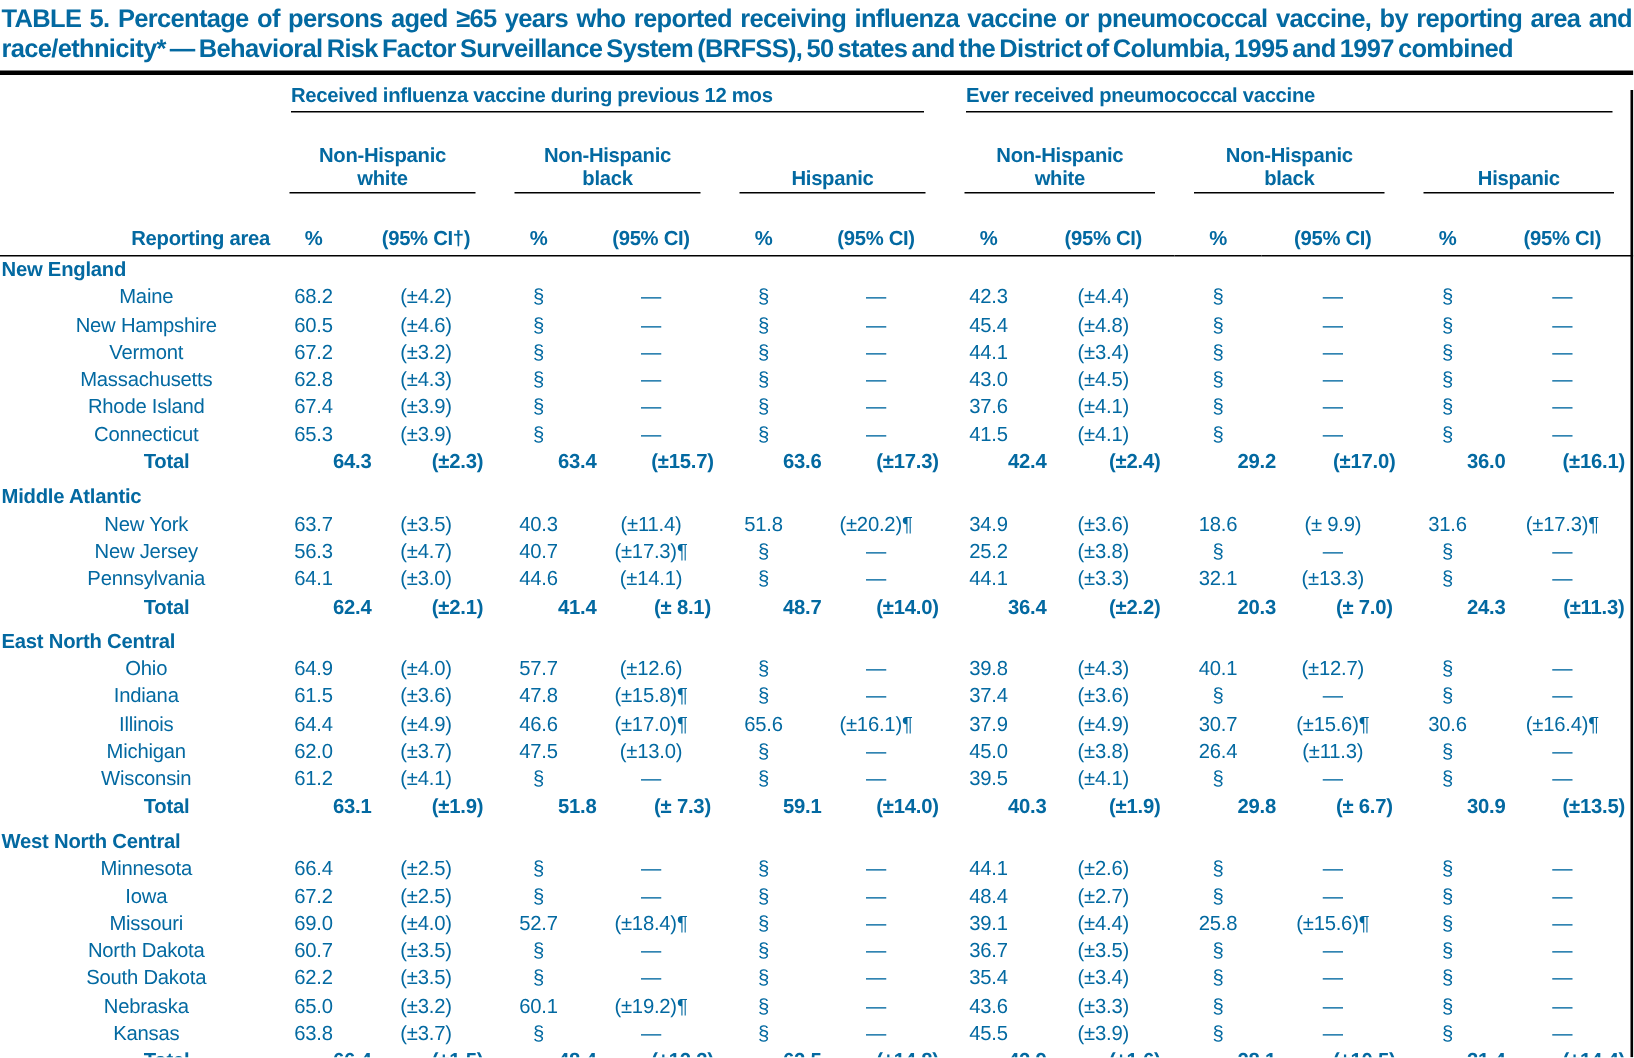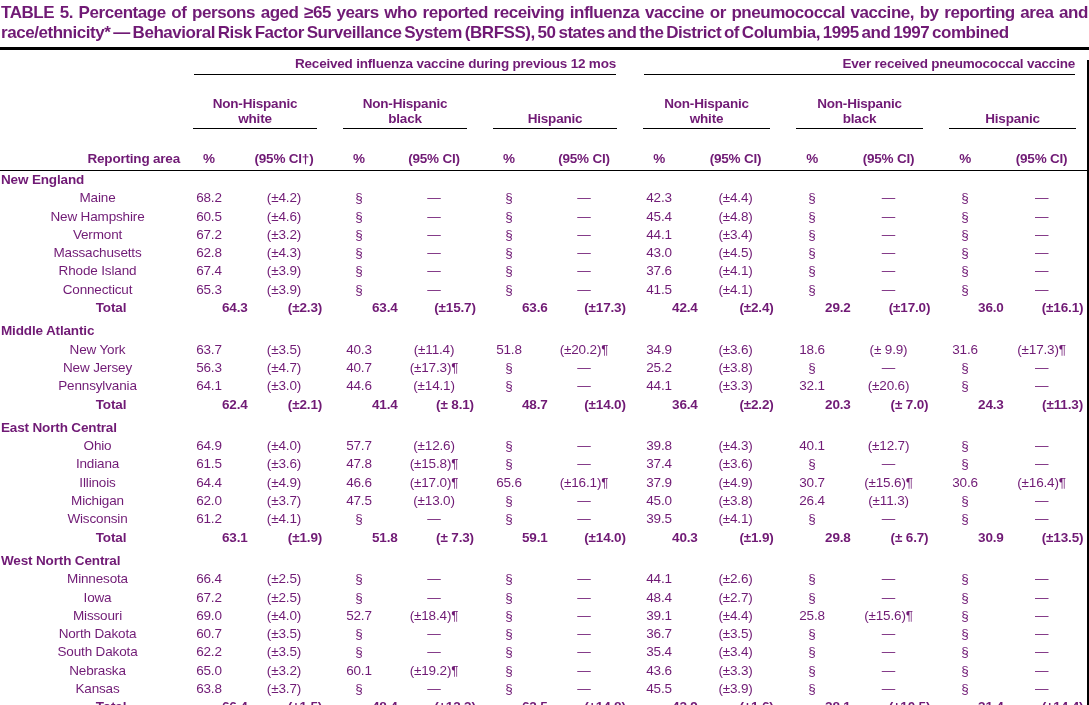--- a/index.html
+++ b/index.html
@@ -2,21 +2,21 @@
 <html><head>
 <meta charset="utf-8">
 <style>
   html, body { margin: 0; padding: 0; background: #fff; }
   .page {
     position: relative;
     width: 1089px;
     height: 705px;
     overflow: hidden;
     background: #ffffff;
-    color: #701a75;
+    color: #0369a1;
     font-family: "Liberation Sans", "DejaVu Sans", sans-serif;
   }
   .title {
     font-size: 17px;
     font-weight: 700;
     line-height: 19.5px;
     letter-spacing: -0.45px;
     word-spacing: -1.5px;
     text-align: justify;
     padding: 3px 1px 5px 1px;
@@ -33,21 +33,21 @@
     margin-top: 4px;
     border-bottom: 1.5px solid #000;
   }
   th, td { padding: 0; font-size: 13.5px; }
   thead th { font-weight: 700; vertical-align: bottom; line-height: 15px; }
   .grp-line {
     display: block;
     margin: 0 14px;
     padding: 2px 0 3px 0;
     border-bottom: 1.5px solid #000;
-    text-align: right;
+    text-align: left;
     letter-spacing: -0.2px;
     white-space: nowrap;
   }
   .sub-line {
     display: block;
     margin: 16px 13px;
     padding: 5px 0 2px 0;
     border-bottom: 1.5px solid #000;
     text-align: center;
     white-space: pre-line;
@@ -308,21 +308,21 @@
           <td class="area-cell">Pennsylvania</td>
           <td class="pct-cell">64.1</td>
           <td class="ci-cell">(±3.0)</td>
           <td class="pct-cell">44.6</td>
           <td class="ci-cell">(±14.1)</td>
           <td class="pct-cell">§</td>
           <td class="ci-cell">—</td>
           <td class="pct-cell">44.1</td>
           <td class="ci-cell">(±3.3)</td>
           <td class="pct-cell">32.1</td>
-          <td class="ci-cell">(±20.6)</td>
+          <td class="ci-cell">(±13.3)</td>
           <td class="pct-cell">§</td>
           <td class="ci-cell">—</td>
         </tr>
         <tr class="data-row total-row">
           <td class="area-cell">Total</td>
           <td class="pct-cell">62.4</td>
           <td class="ci-cell">(±2.1)</td>
           <td class="pct-cell">41.4</td>
           <td class="ci-cell">(± 8.1)</td>
           <td class="pct-cell">48.7</td>

